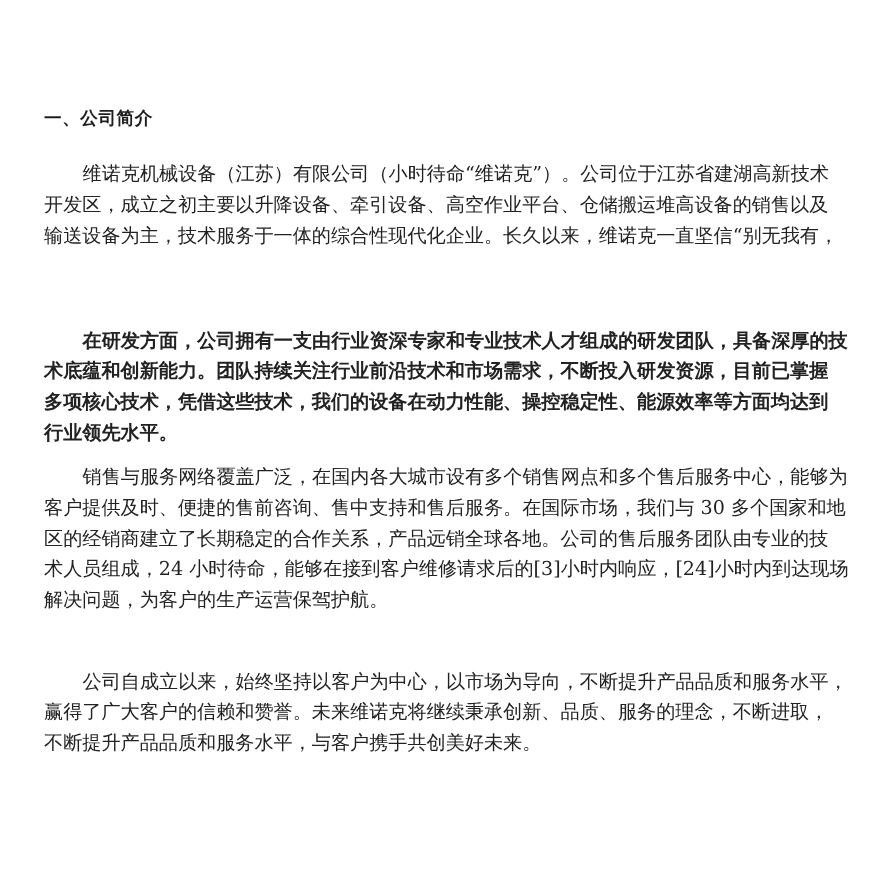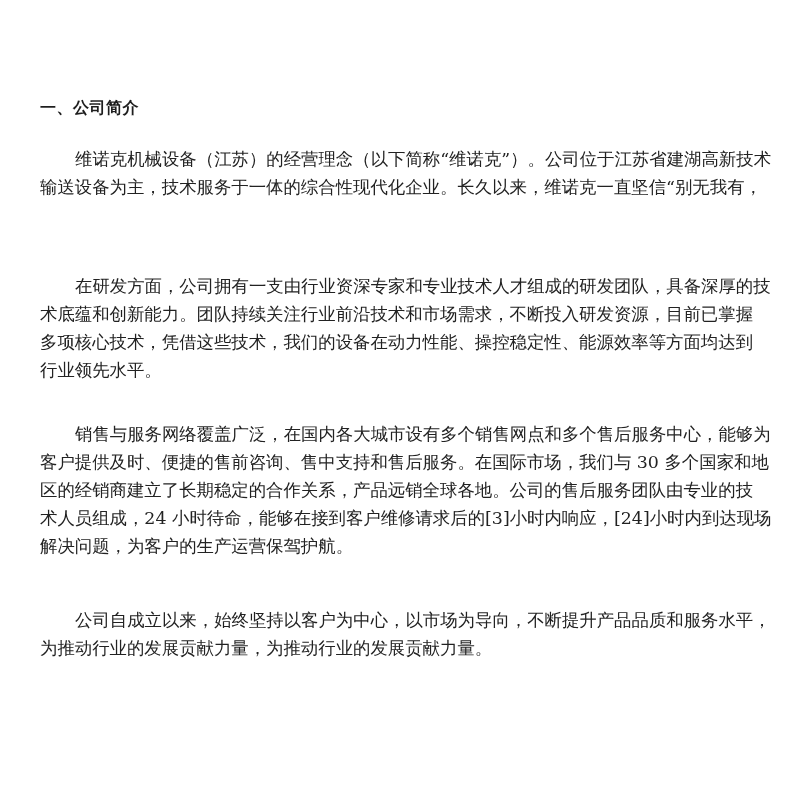--- a/index.html
+++ b/index.html
@@ -18,47 +18,49 @@
   }
   .para { position: absolute; left: 0; width: 712px; }
   .line {
     display: block; height: 28px; line-height: 28px;
     font-size: 17.4px; white-space: nowrap; overflow: visible;
     text-align: justify; text-align-last: justify;
   }
   .line.first { padding-left: 35px; }
   .line.last { text-align-last: left; }
   #p1 { top: 145px; }
-  #p2 { top: 272px; }
+  #p2 { top: 296px; font-weight: bold; }
   #p3 { top: 420px; }
   #p4 { top: 606px; }
 </style>
 </head>
 <body>
 
 <div class="page">
   <div class="heading">一、公司简介</div>
 
   <div class="para" id="p1">
-    <span class="line first">维诺克机械设备（江苏）的经营理念（以下简称“维诺克”）。公司位于江苏省建湖高新技术</span>
+    <span class="line first">维诺克机械设备（江苏）有限公司（小时待命“维诺克”）。公司位于江苏省建湖高新技术</span>
+    <span class="line">开发区，成立之初主要以升降设备、牵引设备、高空作业平台、仓储搬运堆高设备的销售以及</span>
     <span class="line">输送设备为主，技术服务于一体的综合性现代化企业。长久以来，维诺克一直坚信“别无我有，</span>
   </div>
 
   <div class="para" id="p2">
     <span class="line first">在研发方面，公司拥有一支由行业资深专家和专业技术人才组成的研发团队，具备深厚的技</span>
     <span class="line">术底蕴和创新能力。团队持续关注行业前沿技术和市场需求，不断投入研发资源，目前已掌握</span>
     <span class="line">多项核心技术，凭借这些技术，我们的设备在动力性能、操控稳定性、能源效率等方面均达到</span>
     <span class="line last">行业领先水平。</span>
   </div>
 
   <div class="para" id="p3">
     <span class="line first">销售与服务网络覆盖广泛，在国内各大城市设有多个销售网点和多个售后服务中心，能够为</span>
     <span class="line">客户提供及时、便捷的售前咨询、售中支持和售后服务。在国际市场，我们与 30 多个国家和地</span>
     <span class="line">区的经销商建立了长期稳定的合作关系，产品远销全球各地。公司的售后服务团队由专业的技</span>
     <span class="line">术人员组成，24 小时待命，能够在接到客户维修请求后的[3]小时内响应，[24]小时内到达现场</span>
     <span class="line last">解决问题，为客户的生产运营保驾护航。</span>
   </div>
 
   <div class="para" id="p4">
     <span class="line first">公司自成立以来，始终坚持以客户为中心，以市场为导向，不断提升产品品质和服务水平，</span>
-    <span class="line last">为推动行业的发展贡献力量，为推动行业的发展贡献力量。</span>
+    <span class="line">赢得了广大客户的信赖和赞誉。未来维诺克将继续秉承创新、品质、服务的理念，不断进取，</span>
+    <span class="line last">不断提升产品品质和服务水平，与客户携手共创美好未来。</span>
   </div>
 </div>
 
 </body></html>

